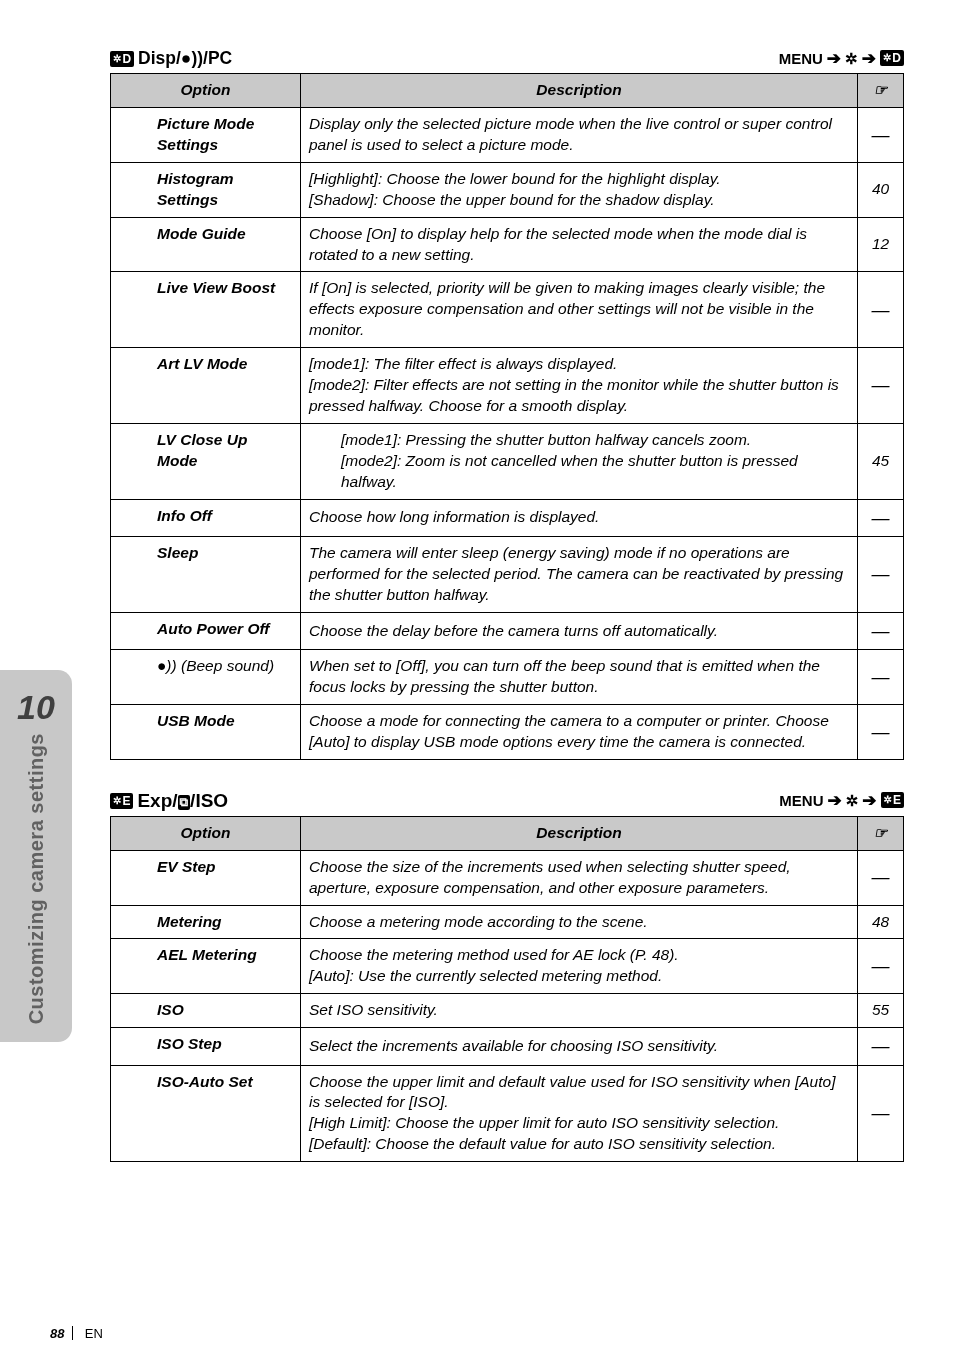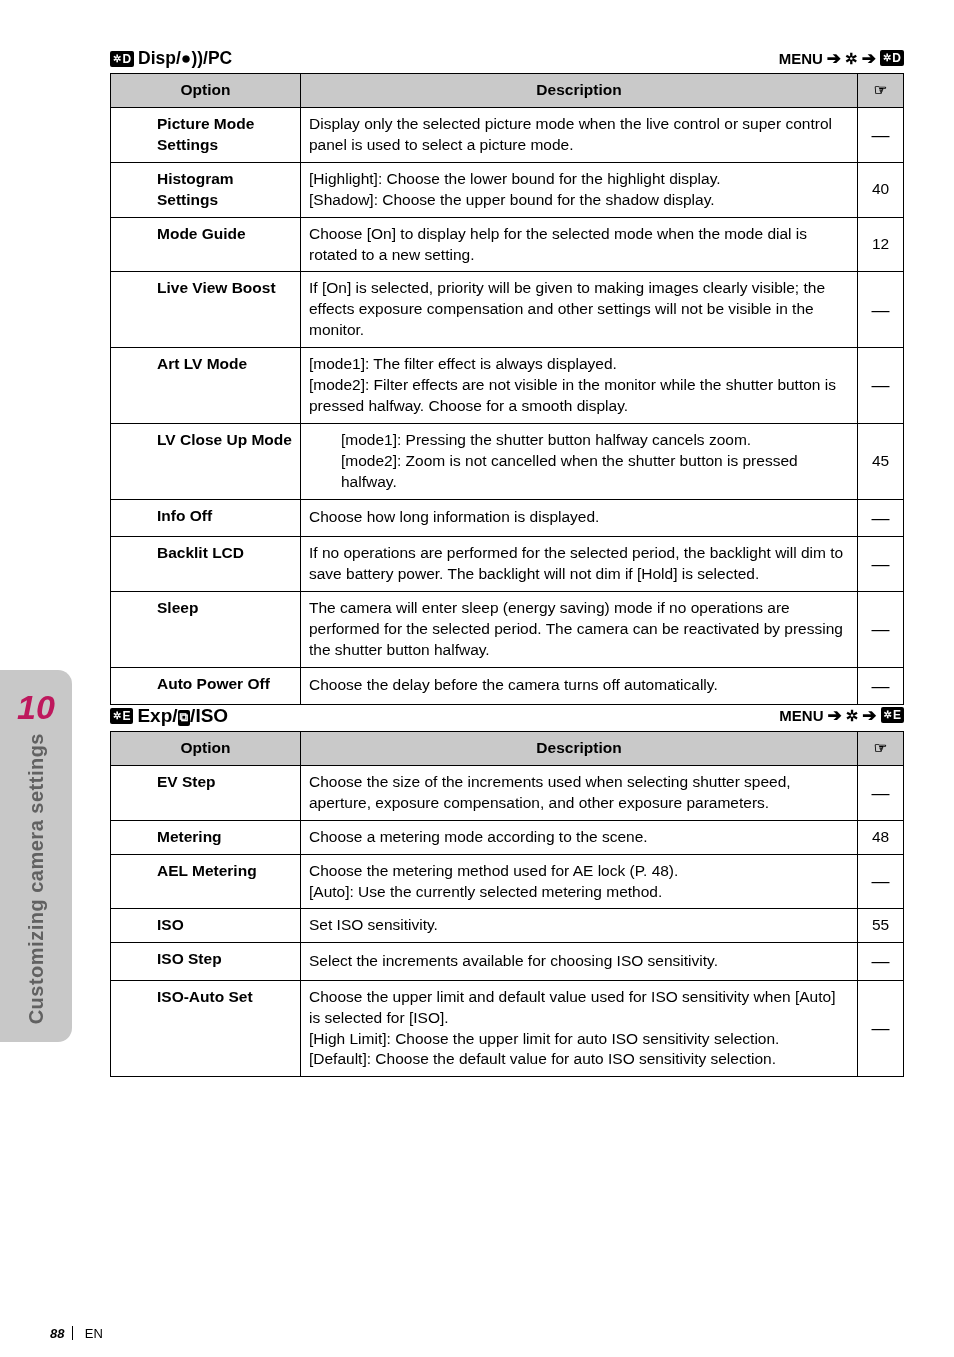--- a/index.html
+++ b/index.html
@@ -27,21 +27,21 @@
     border-bottom-right-radius: 14px;
     padding: 18px 0 18px 0;
     display: flex;
     flex-direction: column;
     align-items: center;
   }
   .side-tab .chap-num {
     font-size: 34px;
     font-style: italic;
     font-weight: bold;
-    color: #be185d;
+    color: #404040;
     margin-bottom: 6px;
   }
   .side-tab .chap-title {
     writing-mode: vertical-rl;
     transform: rotate(180deg);
     font-size: 20px;
     font-weight: bold;
     color: #616161;
     letter-spacing: 0.5px;
   }
@@ -100,20 +100,22 @@
     font-weight: bold;
     padding: 2px 3px;
     border-radius: 2px;
     line-height: 1;
   }
   .tab-badge .gear-mini { font-size: 10px; margin-right: 1px; }
 
   table.opt {
     width: 100%;
     border-collapse: collapse;
+    margin-bottom: 30px;
+    font-style: italic;
   }
   table.opt th, table.opt td {
     border: 1px solid #000;
     padding: 6px 8px;
     vertical-align: middle;
     line-height: 1.35;
   }
   table.opt th {
     background: #c9c9c9;
     font-weight: bold;
@@ -201,47 +203,52 @@
           <td class="pg">12</td>
         </tr>
         <tr>
           <td class="name">Live View Boost</td>
           <td style="white-space: pre-line;">If [On] is selected, priority will be given to making images clearly visible; the effects exposure compensation and other settings will not be visible in the monitor.</td>
           <td class="pg"><span class="dash">—</span></td>
         </tr>
         <tr>
           <td class="name">Art LV Mode</td>
           <td style="white-space: pre-line;">[mode1]: The filter effect is always displayed.
-[mode2]: Filter effects are not visible in the monitor while the shutter button is pressed halfway. Choose for a smooth display.</td>
+[mode2]: Filter effects are not setting in the monitor while the shutter button is pressed halfway. Choose for a smooth display.</td>
           <td class="pg"><span class="dash">—</span></td>
         </tr>
         <tr>
           <td class="name">LV Close Up Mode</td>
           <td style="white-space: pre-line; padding-left: 40px;">[mode1]: Pressing the shutter button halfway cancels zoom.
 [mode2]: Zoom is not cancelled when the shutter button is pressed halfway.</td>
           <td class="pg">45</td>
         </tr>
         <tr>
           <td class="name">Info Off</td>
           <td style="white-space: pre-line;">Choose how long information is displayed.</td>
           <td class="pg"><span class="dash">—</span></td>
         </tr>
         <tr>
-          <td class="name">Backlit LCD</td>
-          <td style="white-space: pre-line;">If no operations are performed for the selected period, the backlight will dim to save battery power. The backlight will not dim if [Hold] is selected.</td>
-          <td class="pg"><span class="dash">—</span></td>
-        </tr>
-        <tr>
           <td class="name">Sleep</td>
           <td style="white-space: pre-line;">The camera will enter sleep (energy saving) mode if no operations are performed for the selected period. The camera can be reactivated by pressing the shutter button halfway.</td>
           <td class="pg"><span class="dash">—</span></td>
         </tr>
         <tr>
           <td class="name">Auto Power Off</td>
           <td style="white-space: pre-line;">Choose the delay before the camera turns off automatically.</td>
+          <td class="pg"><span class="dash">—</span></td>
+        </tr>
+        <tr>
+          <td class="name" style="font-weight: normal;">●)) (Beep sound)</td>
+          <td style="white-space: pre-line;">When set to [Off], you can turn off the beep sound that is emitted when the focus locks by pressing the shutter button.</td>
+          <td class="pg"><span class="dash">—</span></td>
+        </tr>
+        <tr>
+          <td class="name">USB Mode</td>
+          <td style="white-space: pre-line;">Choose a mode for connecting the camera to a computer or printer. Choose [Auto] to display USB mode options every time the camera is connected.</td>
           <td class="pg"><span class="dash">—</span></td>
         </tr>
       </tbody>
   </table>
 
   <div class="sec-header">
     <div class="sec-title" style="font-size:19px;">
       <span class="tab-badge">
           <span class="gear-mini">✲</span>
           <span>E</span>

